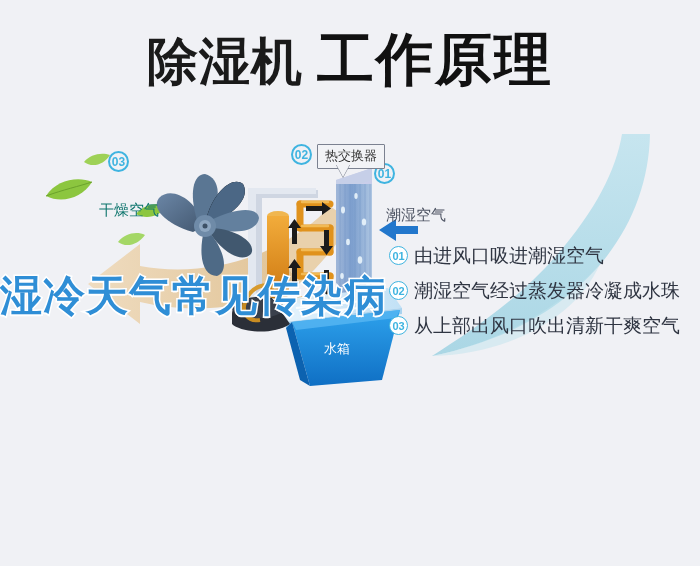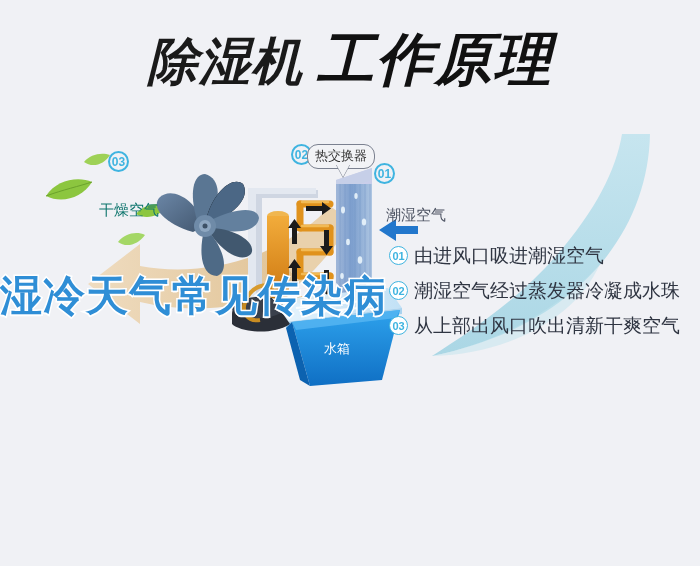--- a/index.html
+++ b/index.html
@@ -10,21 +10,20 @@
     overflow:hidden;
     position:relative;
   }
   .page{position:relative;width:700px;height:566px;background:#f0f1f5;overflow:hidden;}
 
   
   .title-row{
     position:absolute;left:0;top:22px;width:700px;
     text-align:center;
     white-space:nowrap;
-    font-style:italic;
   }
   .title-a{
     font-size:51px;font-weight:bold;color:#1a1a1a;
     letter-spacing:1px;
   }
   .title-b{
     font-size:57px;font-weight:bold;color:#111;
     letter-spacing:2px;margin-left:14px;
   }
 
@@ -42,22 +41,22 @@
     display:flex;align-items:center;justify-content:center;
     font-family:"Liberation Sans",sans-serif;
     box-sizing:border-box;
   }
   #badge03{left:108px;top:33px;}
   #badge02{left:291px;top:26px;}
   #badge01{left:374px;top:45px;}
 
   
   .callout{
-    position:absolute;left:307px;top:26px;
-    border:1.6px solid #7b8190;border-radius:11px;
+    position:absolute;left:317px;top:26px;
+    border:1.6px solid #7b8190;border-radius:1px;
     background:#f2f3f6;
     padding:2px 7px 3px;
     font-size:13px;color:#333;white-space:nowrap;
     font-family:"Liberation Sans",sans-serif;
     text-align:center;
   }
   .callout-tail{
     position:absolute;left:336px;top:46px;width:0;height:0;
     border-left:7px solid transparent;border-right:7px solid transparent;
     border-top:13px solid #f2f3f6;

